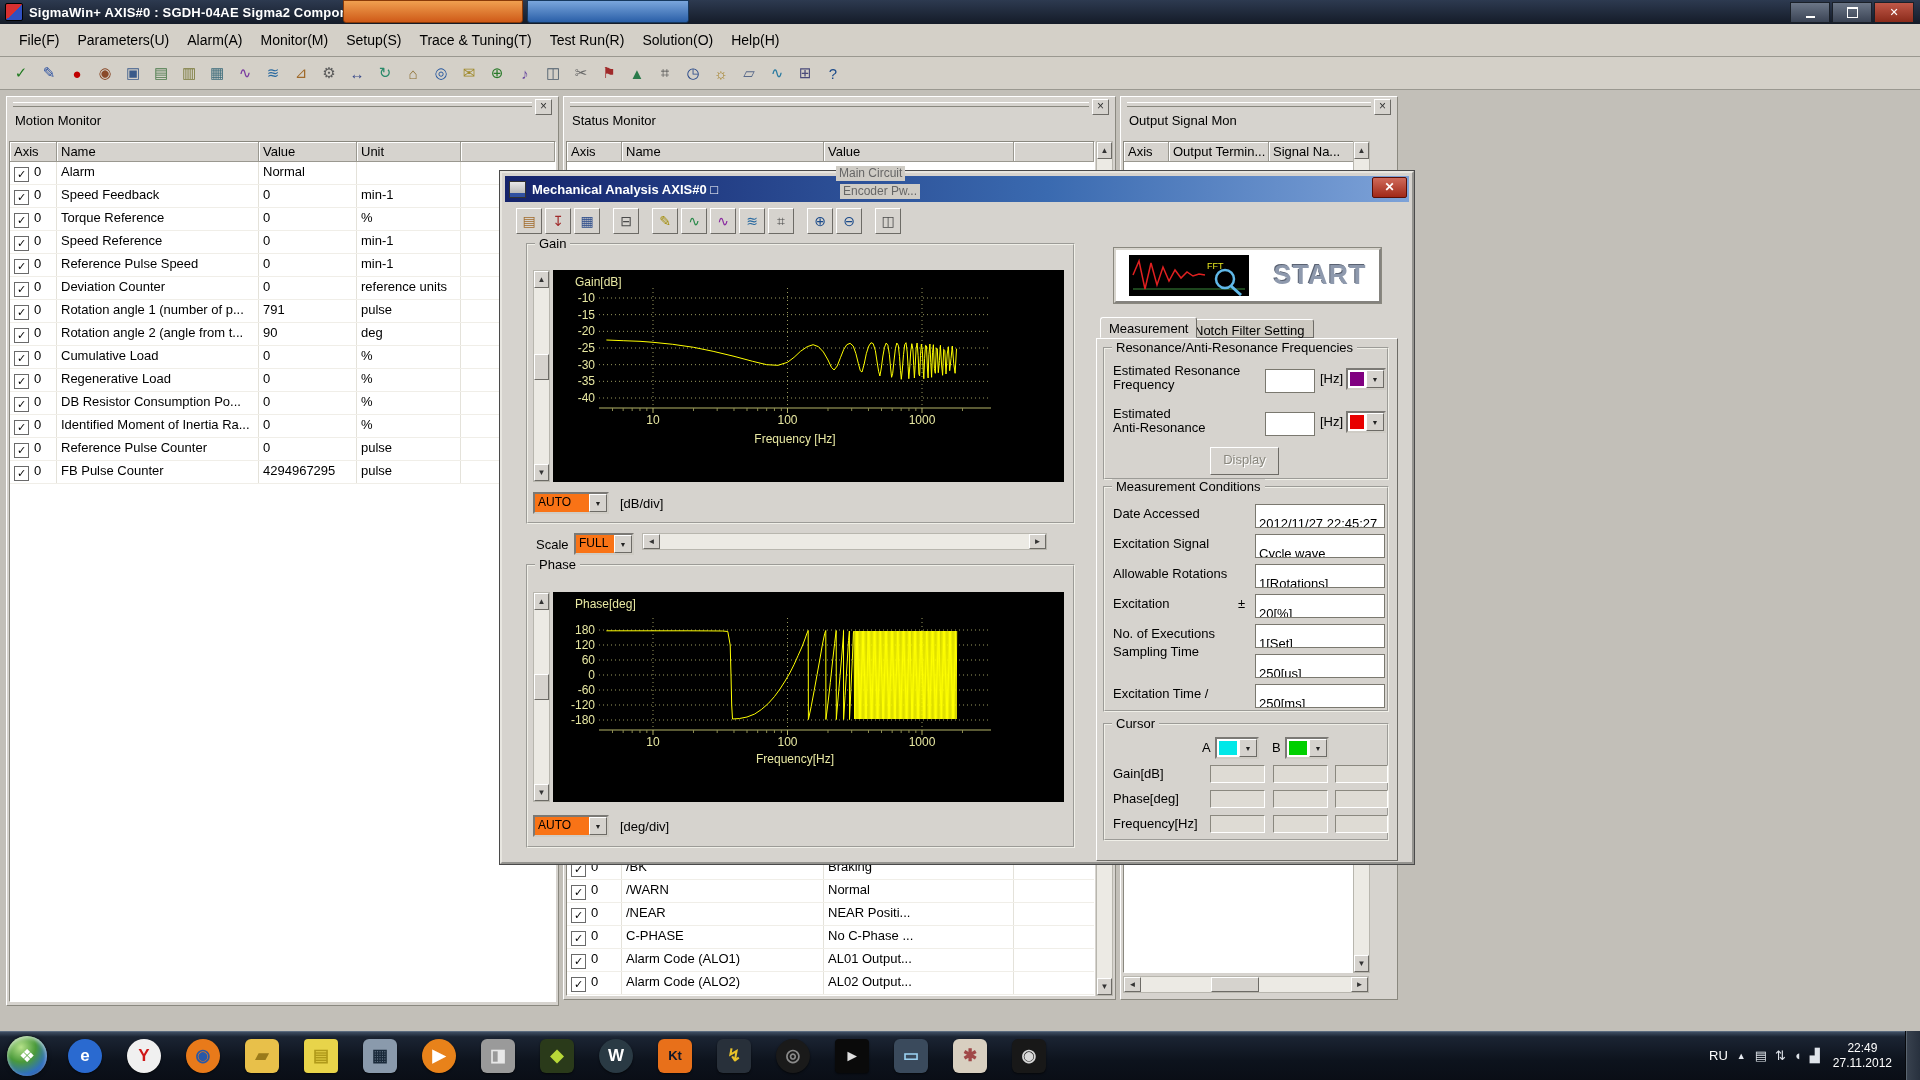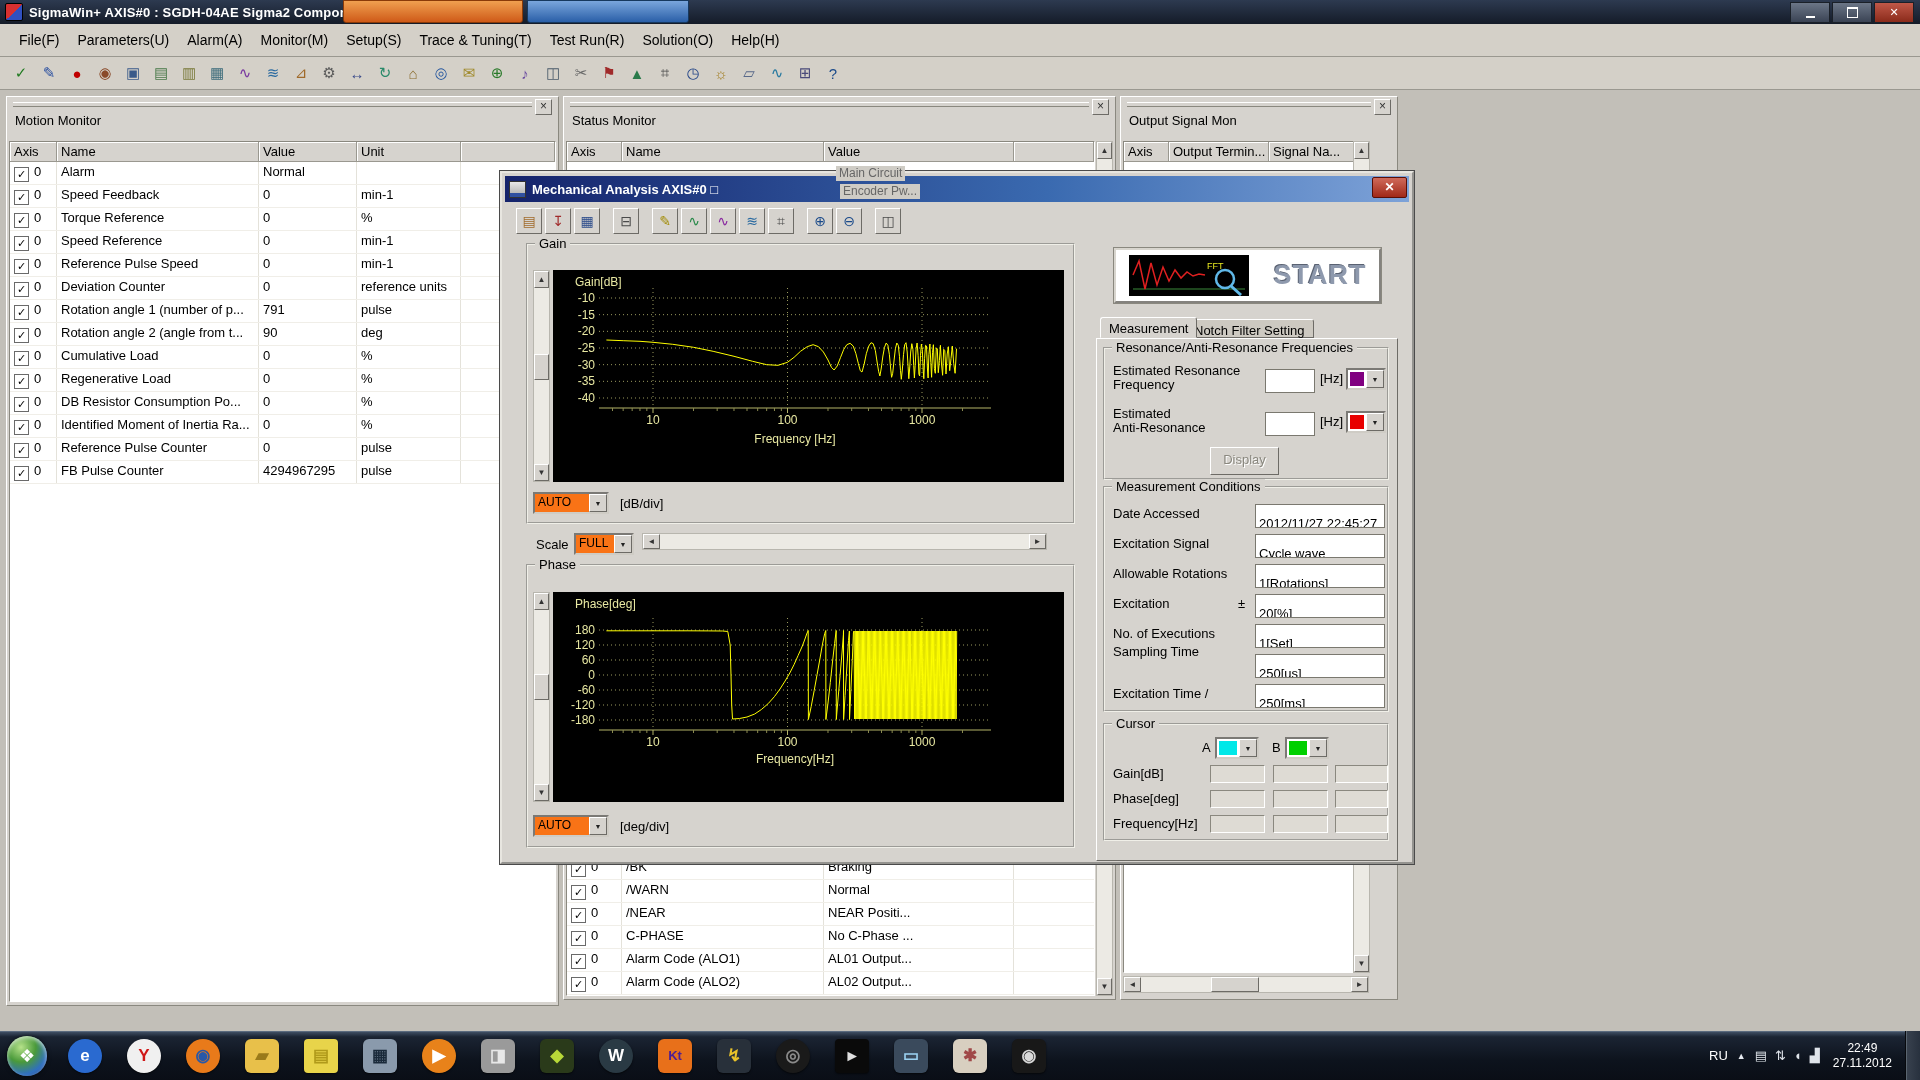--- a/index.html
+++ b/index.html
@@ -685,21 +685,21 @@
         <div class="task-btn">
           <span class="task-glyph" style="background: rgb(154, 154, 154); color: rgb(232, 232, 232); border-radius: 6px; font-size: 17px;">◨</span>
         </div>
         <div class="task-btn">
           <span class="task-glyph" style="background: rgb(42, 58, 26); color: rgb(184, 216, 56); border-radius: 6px; font-size: 17px;">◆</span>
         </div>
         <div class="task-btn">
           <span class="task-glyph" style="background: rgb(42, 58, 68); color: rgb(255, 255, 255); border-radius: 50%; font-size: 17px;">W</span>
         </div>
         <div class="task-btn">
-          <span class="task-glyph" style="background: rgb(232, 112, 26); color: #4c1d95; border-radius: 6px; font-size: 13px;">Kt</span>
+          <span class="task-glyph" style="background: rgb(232, 112, 26); color: #0f172a; border-radius: 6px; font-size: 13px;">Kt</span>
         </div>
         <div class="task-btn">
           <span class="task-glyph" style="background: rgb(40, 48, 58); color: rgb(232, 194, 42); border-radius: 6px; font-size: 17px;">↯</span>
         </div>
         <div class="task-btn">
           <span class="task-glyph" style="background: rgb(26, 26, 26); color: rgb(138, 138, 138); border-radius: 50%; font-size: 17px;">◎</span>
         </div>
         <div class="task-btn">
           <span class="task-glyph" style="background: rgb(10, 10, 10); color: rgb(224, 224, 224); border-radius: 4px; font-size: 17px;">▸</span>
         </div>

